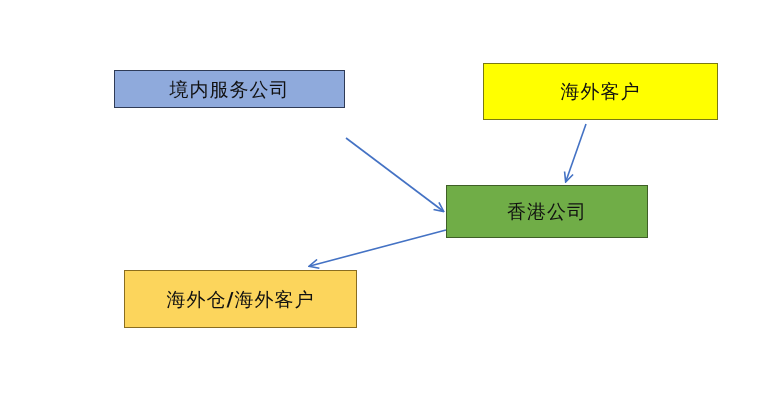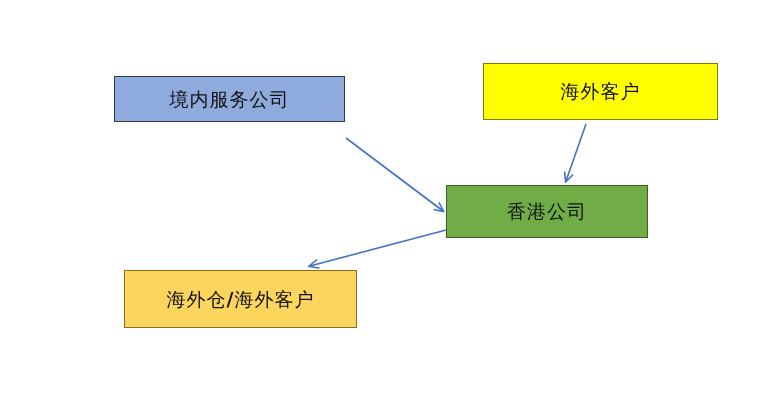--- a/index.html
+++ b/index.html
@@ -25,23 +25,23 @@
     justify-content: center;
     text-align: center;
     color: #111111;
     font-size: 19px;
     letter-spacing: 1px;
     line-height: 1.2;
     white-space: nowrap;
   }
   .node-domestic-service {
     left: 114px;
-    top: 76px;
+    top: 70px;
     width: 231px;
-    height: 46px;
+    height: 38px;
     background: #8FAADC;
     border: 1px solid #2F3B56;
     justify-content: center;
   }
   .node-domestic-supplier {
     left: 483px;
     top: 63px;
     width: 235px;
     height: 57px;
     background: #FFFF00;

